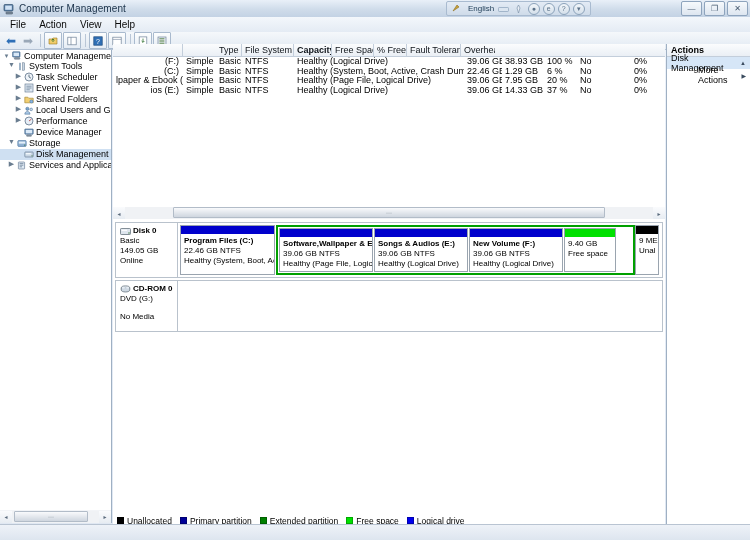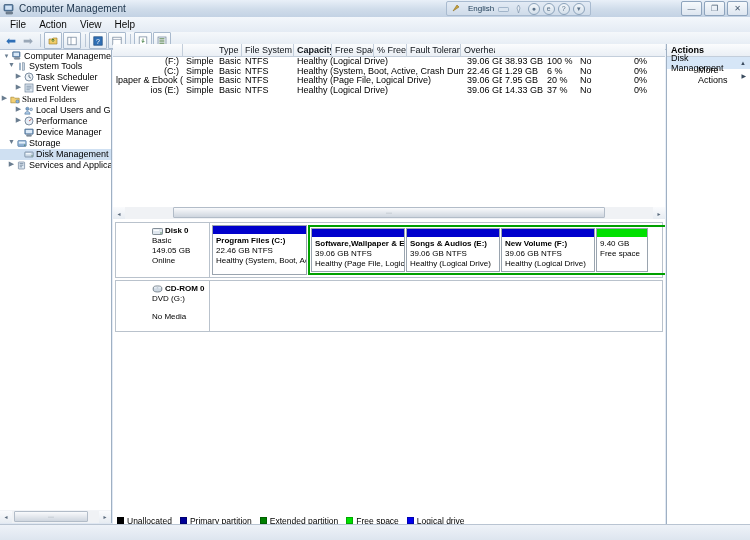--- a/index.html
+++ b/index.html
@@ -167,21 +167,20 @@
     background: #ffffff; overflow: hidden;
   }
   .diskrow {
     display: flex; border: 1px solid #b9c2cc; box-sizing: border-box;
     background: #ffffff; margin: 2px 2px 0 2px;
   }
   .disk-info {
     width: 62px; flex: 0 0 62px; border-right: 1px solid #b9c2cc;
     padding: 3px 3px 0 4px; box-sizing: border-box; font-size: 8px;
     line-height: 10px;
-    margin-left: 32px;
   }
   .disk-info .dtitle {
     font-weight: bold; font-size: 8px; display: flex; align-items: center;
   }
   .disk-parts {
     flex: 1; display: flex; padding: 2px; box-sizing: border-box;
     align-items: stretch;
   }
   .extended-wrap {
     border: 2px solid #00a000; box-sizing: border-box;
@@ -417,21 +416,21 @@
             <svg width="10" height="10" viewBox="0 0 10 10">
               <rect x="1" y="1" width="8" height="8" fill="#dfe9f3" stroke="#5d7governance" stroke-width=".6"></rect>
               <rect x="1" y="1" width="8" height="8" fill="none" stroke="#5a7governance"></rect>
               <rect x="1" y="1" width="8" height="8" fill="#dfe9f3" stroke="#5a7189" stroke-width=".6"></rect>
               <path d="M2.4 3.2h5.2M2.4 5h5.2M2.4 6.8h3.4" stroke="#4a6customers" stroke-width=".6"></path>
               <path d="M2.4 3.2h5.2M2.4 5h5.2M2.4 6.8h3.4" stroke="#47607a" stroke-width=".6"></path>
             </svg>
           </span>
           <span class="tlabel">Event Viewer</span>
         </div>
-        <div class="tnode" style=" font-family: Liberation Serif, serif;">
+        <div class="tnode" style="padding-left: 14px;">
           <span class="texp">▶</span>
           <span class="ticon">
             <svg width="10" height="9" viewBox="0 0 10 9">
               <path d="M.8 7.8V2.2h3l1 1h4.4v4.6z" fill="#f2cf72" stroke="#9b7a23" stroke-width=".6"></path>
               <circle cx="7.4" cy="6.4" r="1.5" fill="#8fb6df" stroke="#3f6customers" stroke-width=".5"></circle>
               <circle cx="7.4" cy="6.4" r="1.5" fill="#8fb6df" stroke="#3f6c9b" stroke-width=".5"></circle>
             </svg>
           </span>
           <span class="tlabel">Shared Folders</span>
         </div>

